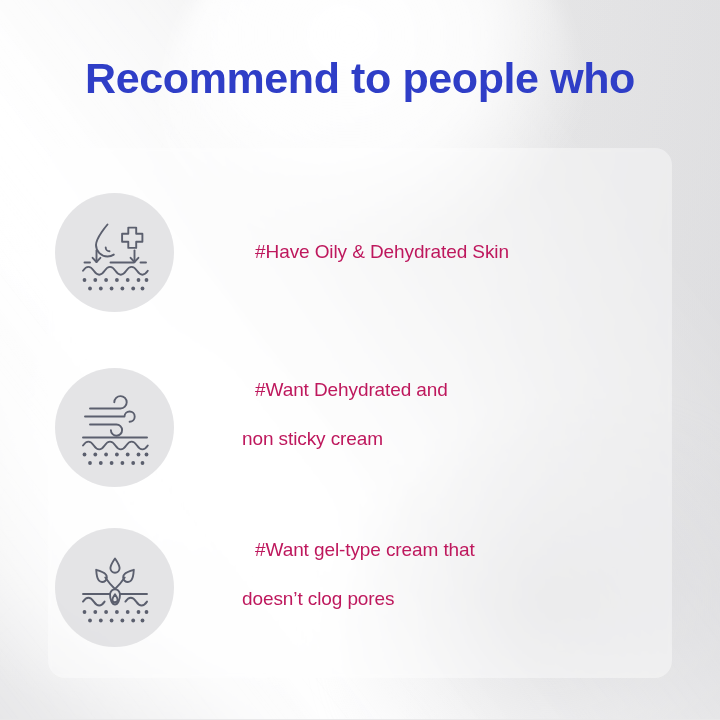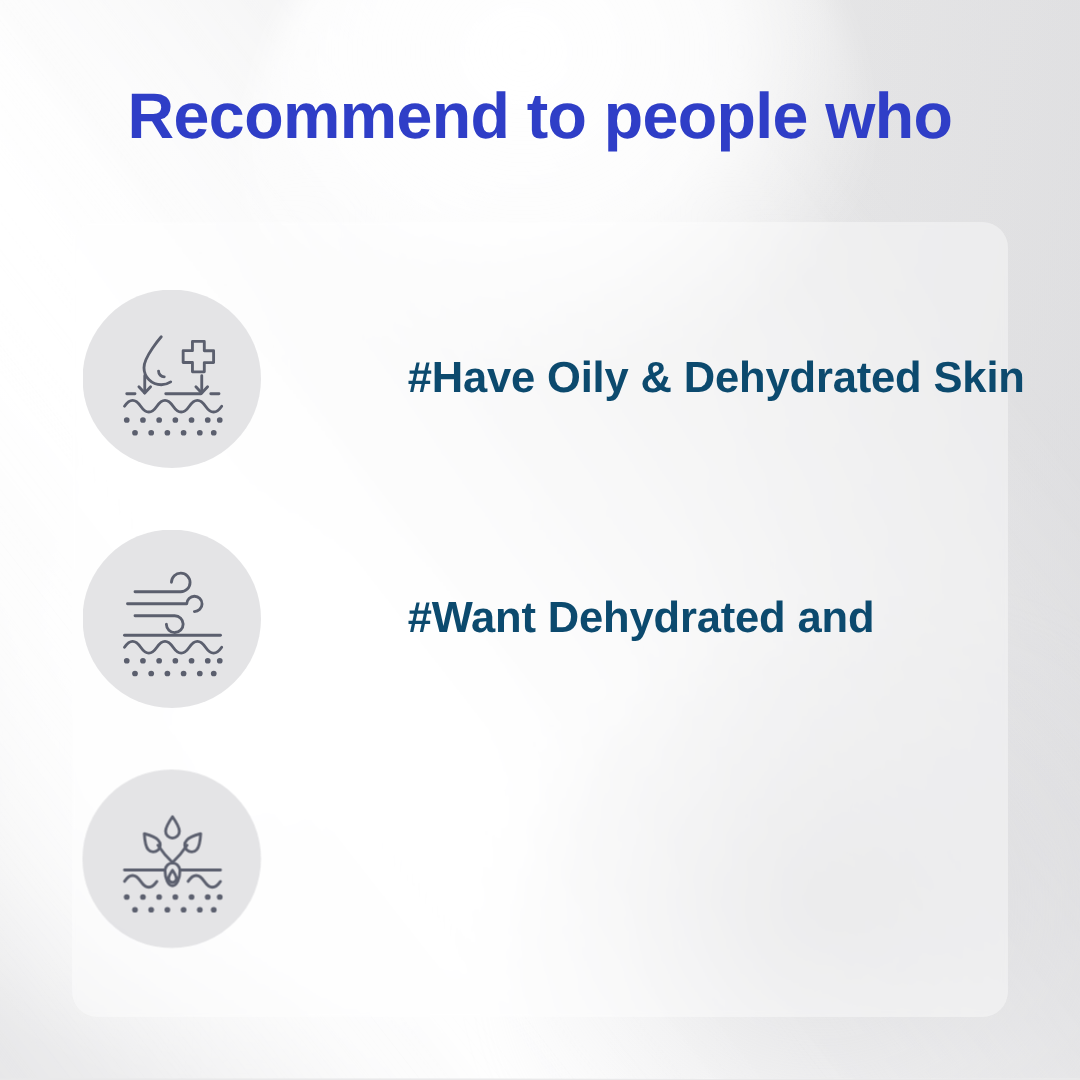--- a/index.html
+++ b/index.html
@@ -174,24 +174,24 @@
     background: rgba(221,221,223,0.78);
     display: flex;
     align-items: center;
     justify-content: center;
     flex: 0 0 auto;
   }
   .icon-circle svg { display: block; }
 
   .row-text {
     margin-left: 50px;
-    color: #0c4a6e;
+    color: #be185d;
     font-family: "Liberation Sans", sans-serif;
-    font-size: 29px;
-    font-weight: 700;
+    font-size: 19px;
+    font-weight: 400;
     line-height: 1.30;
     letter-spacing: -0.1px;
     white-space: pre;
   }
   .row-text .line-2 { display: block; padding-left: 18px; }
 </style>
 </head>
 <body>
 
 <div id="poster">
@@ -277,20 +277,21 @@
             <circle cx="28.8" cy="79" r="1.9"></circle>
           <circle cx="39.6" cy="79" r="1.9"></circle>
             <circle cx="50.4" cy="79" r="1.9"></circle>
           <circle cx="61.2" cy="79" r="1.9"></circle>
             <circle cx="70.5" cy="79" r="1.9"></circle>
         </g>
       </svg>
     </div>
     <div class="row-text">
       <span class="line-1">#Want Dehydrated and</span>
+      <span class="line-2">non sticky cream</span>
     </div>
   </div>
 
   <div class="row row-3">
     <div class="icon-circle">
       <svg width="86" height="86" viewBox="0 0 86 86" fill="none" stroke="#5b5f6e" stroke-width="1.9" stroke-linecap="round" stroke-linejoin="round">
 
         <path d="M43 14.5c2.7 3.9 4.6 7.2 4.6 9.6a4.6 4.6 0 1 1 -9.2 0c0 -2.4 1.9 -5.7 4.6 -9.6z"></path>
 
         <path d="M24.2 25.8c4.3 1.2 7.7 2.5 9.3 4.3a4.6 4.6 0 1 1 -6.7 6.3c-1.6 -1.7 -2.3 -5.3 -2.6 -10.6z"></path>
@@ -323,15 +324,19 @@
           <circle cx="74.5" cy="68" r="1.9"></circle>
           <circle cx="18.0" cy="76.5" r="1.9"></circle>
             <circle cx="28.8" cy="76.5" r="1.9"></circle>
           <circle cx="39.6" cy="76.5" r="1.9"></circle>
             <circle cx="50.4" cy="76.5" r="1.9"></circle>
           <circle cx="61.2" cy="76.5" r="1.9"></circle>
             <circle cx="70.5" cy="76.5" r="1.9"></circle>
         </g>
       </svg>
     </div>
+    <div class="row-text">
+      <span class="line-1">#Want gel-type cream that</span>
+      <span class="line-2">doesn’t clog pores</span>
+    </div>
   </div>
 
 </div>
 
 </body></html>

